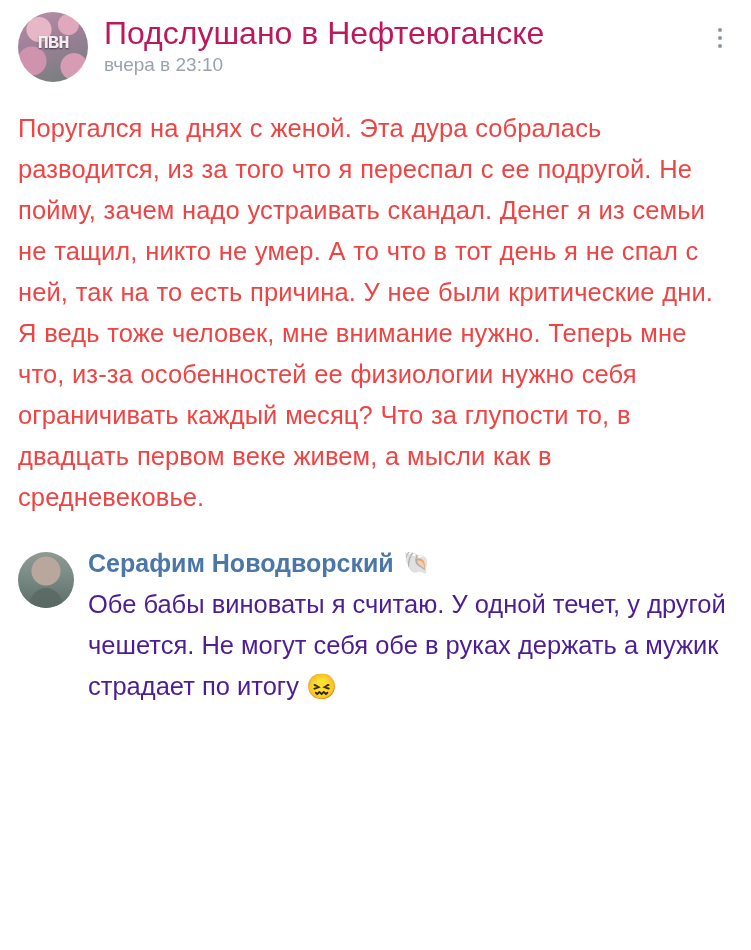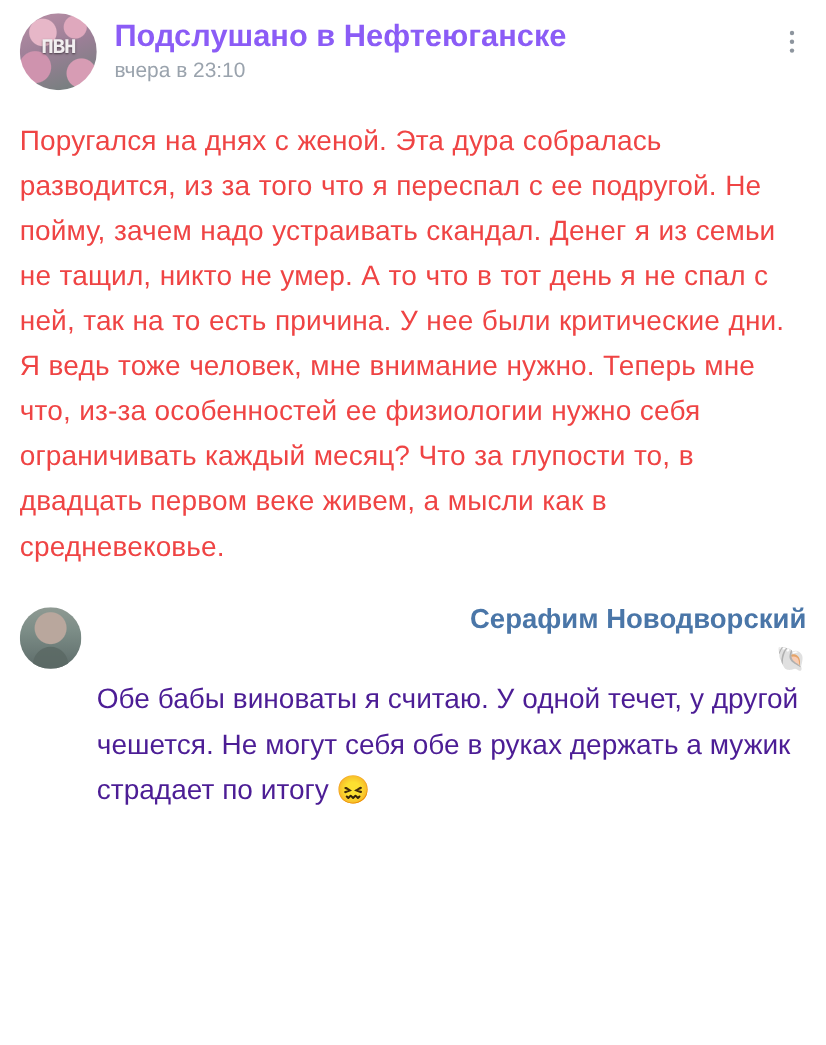--- a/index.html
+++ b/index.html
@@ -55,24 +55,24 @@
     text-shadow: 0 1px 2px rgba(0,0,0,.55);
     font-family: Liberation Mono, monospace;
   }
   .header-text {
     margin-left: 16px;
     padding-top: 6px;
     flex: 1 1 auto;
     min-width: 0;
   }
   .group-name {
-    font-size: 28px;
+    font-size: 32px;
     line-height: 30px;
-    color: #8b5cf6;
-    font-weight: 700;
+    color: #be185d;
+    font-weight: 400;
     white-space: nowrap;
   }
   .post-time {
     margin-top: 6px;
     font-size: 19px;
     line-height: 22px;
     color: #9aa3ad;
   }
   .more-btn {
     flex: 0 0 auto;
@@ -132,23 +132,22 @@
     border-radius: 16px 16px 0 0;
     background: rgba(90,104,100,.85);
   }
   .comment-main {
     margin-left: 14px;
     flex: 1 1 auto;
     min-width: 0;
   }
   .comment-author-row {
     display: flex;
-    align-items: flex-end;
+    align-items: center;
     gap: 10px;
-    flex-direction: column;
   }
   .comment-author {
     font-size: 25px;
     line-height: 30px;
     color: #4a76a8;
     font-weight: bold;
     white-space: nowrap;
   }
   .author-emoji {
     font-size: 22px;

